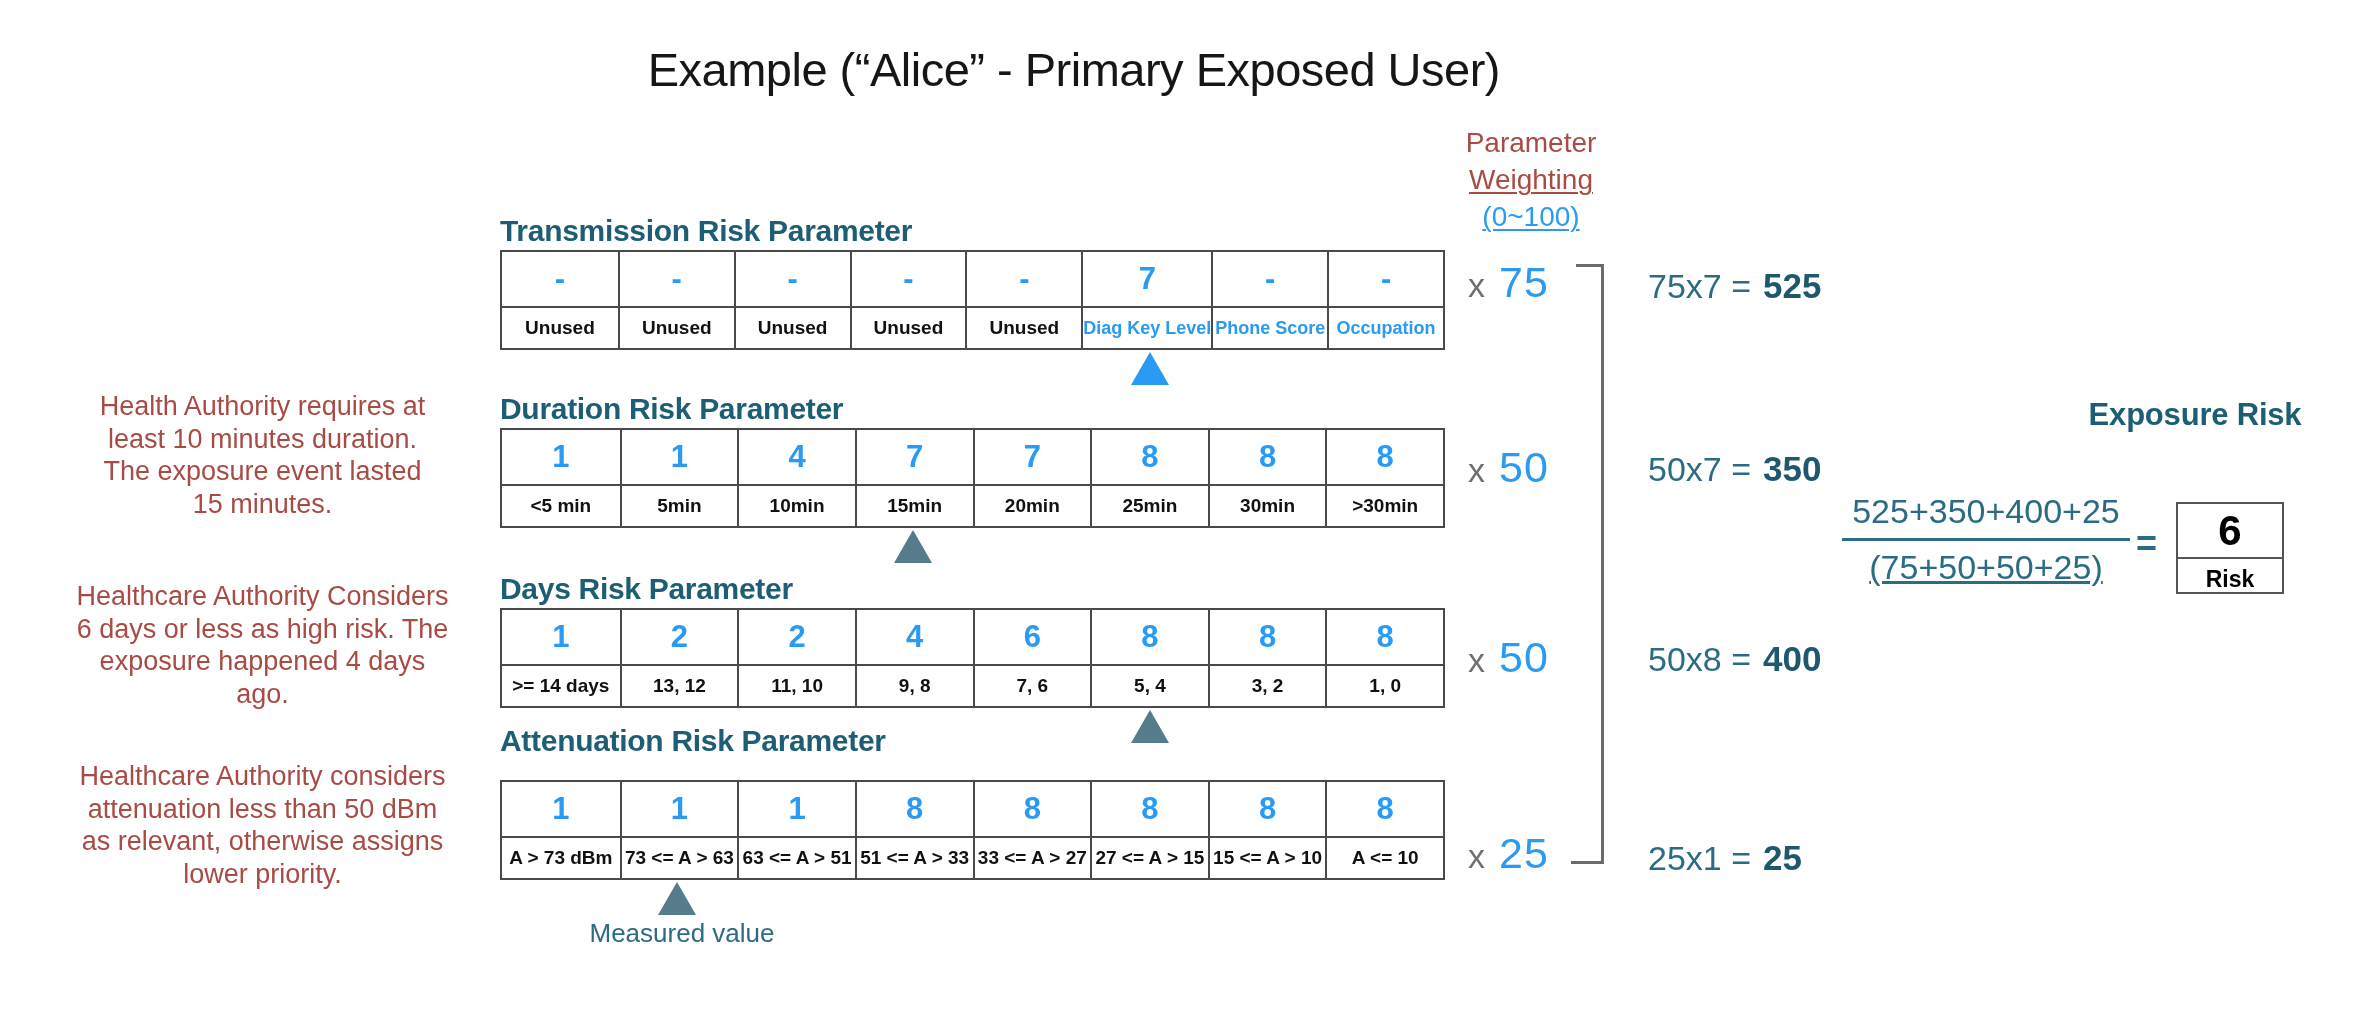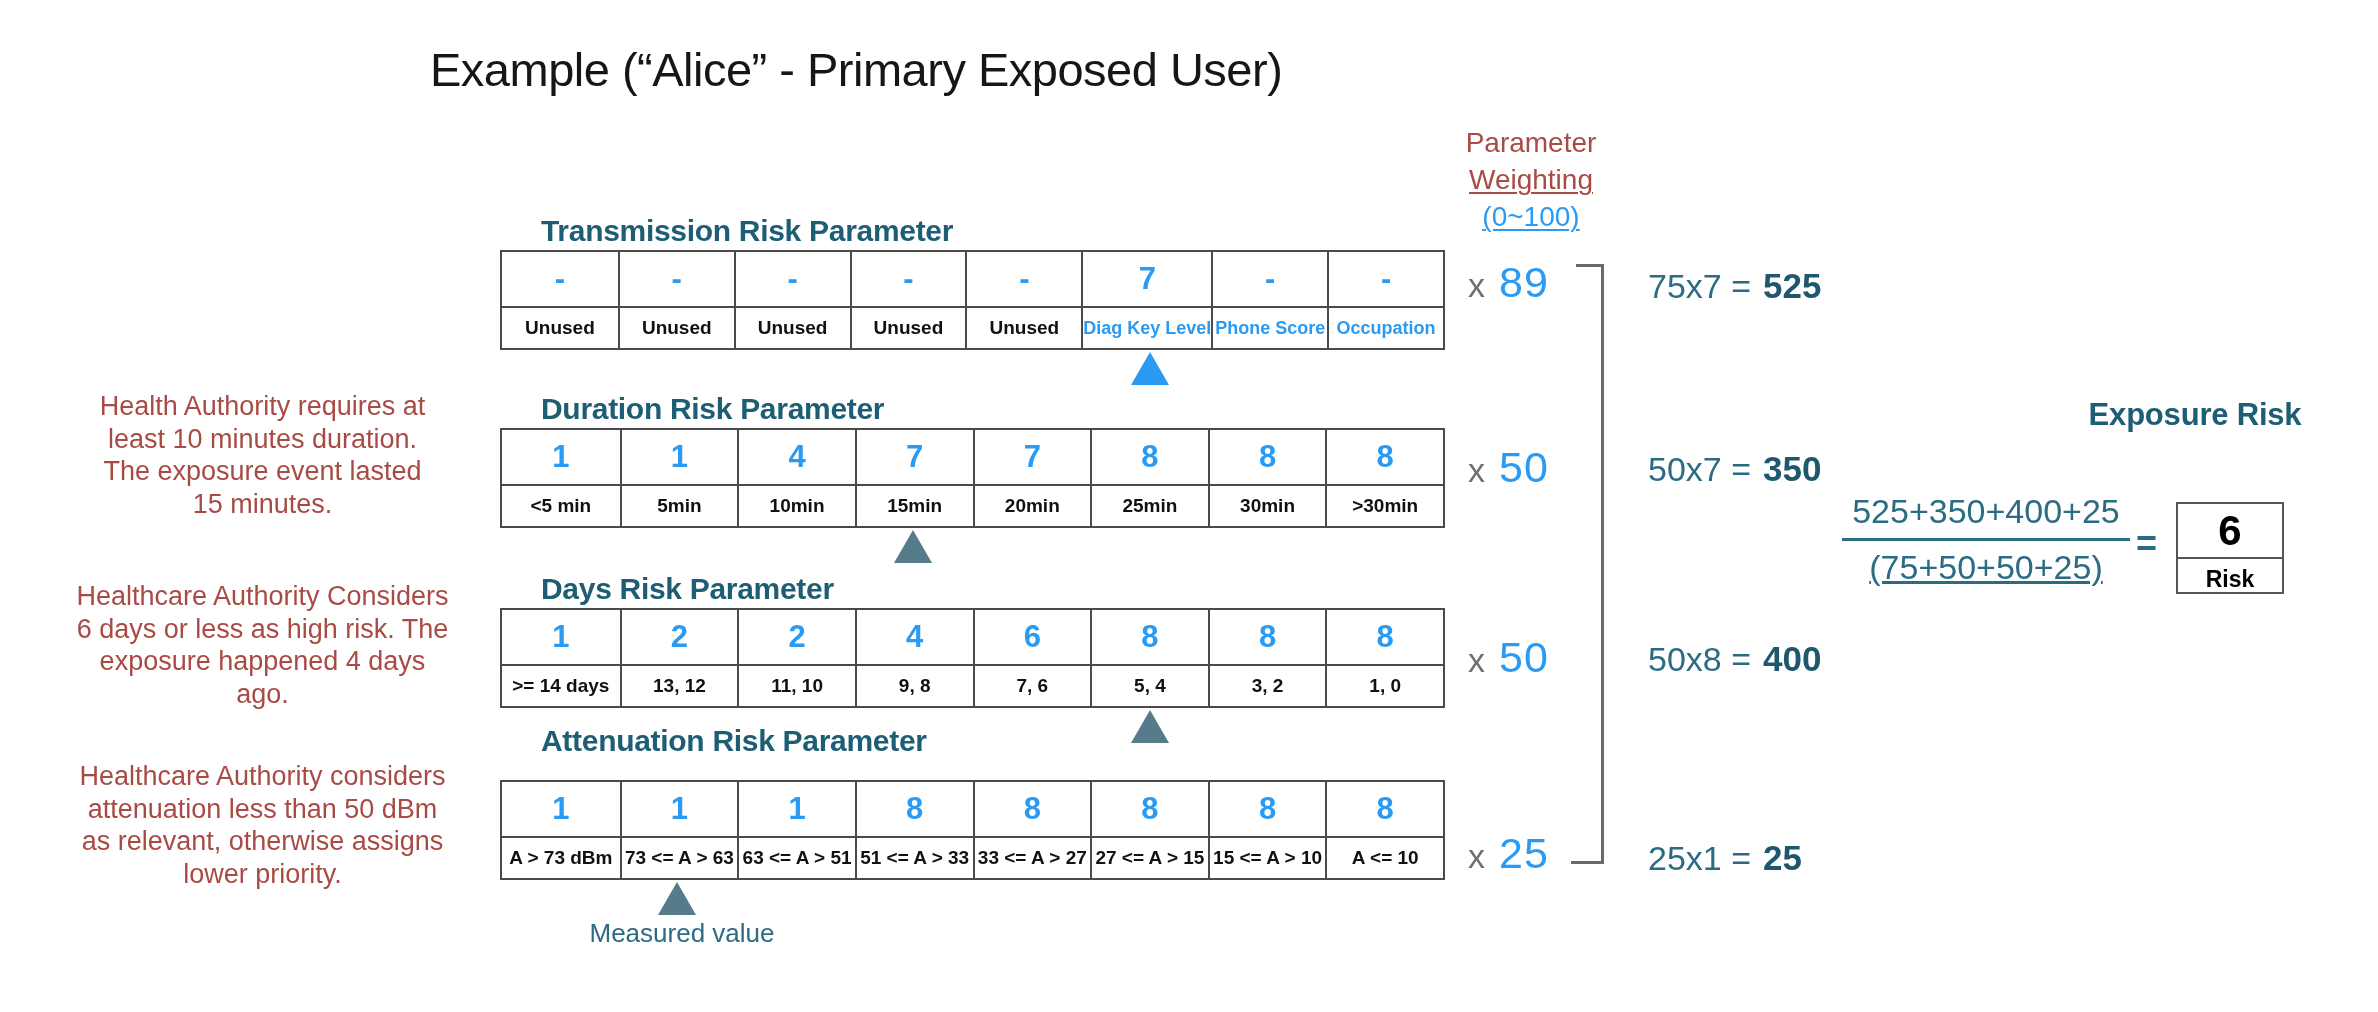--- a/index.html
+++ b/index.html
@@ -6,32 +6,32 @@
     --note_red:#a94b45; --teal_heading:#1d5e74; --teal_calc:#2b6b84; --teal_result:#1e576e;
     --value_blue:#2a9af2; --marker_slate:#567c8b; --bracket_gray:#6a6a6a; --weight_x_gray:#6e6f71;
     --table_border:#4a4a4a; --title_black:#161616;
   }
   html,body{margin:0;padding:0;background:#fff;}
   .slide{
     position:relative; width:2378px; height:1012px; background:#ffffff; overflow:hidden;
     font-family:"Liberation Sans", sans-serif;
   }
   .title{
-    position:absolute; left:430px; top:42px; width:1070px; text-align:left;
+    position:absolute; left:430px; top:42px; width:1070px; text-align:right;
     font-size:47px; font-weight:400; color:var(--title_black); letter-spacing:-0.5px;
   }
   .note{
     position:absolute; left:25px; width:475px; text-align:center;
     font-size:27px; line-height:1.21; color:var(--note_red); white-space:pre-line;
   }
   .note.n0{top:180px;} .note.n1{top:390px;} .note.n2{top:580px;} .note.n3{top:760px;}
 
   .param-heading{
     position:absolute; left:500px; font-size:30px; font-weight:700;
-    color:var(--teal_heading); letter-spacing:-0.3px;margin-left:41px;
+    color:var(--teal_heading); letter-spacing:-0.3px;
   }
   .param-table{
     position:absolute; left:500px; width:945px; box-sizing:border-box;
     border:2px solid var(--table_border); background:#fff;
     display:grid; grid-template-columns:repeat(8,1fr); grid-template-rows:56px 40px;
   }
   .cell{display:flex; align-items:center; justify-content:center; box-sizing:border-box; white-space:nowrap;}
   .cell.bl{border-left:2px solid var(--table_border);}
   .cell.bb{border-bottom:2px solid var(--table_border);}
   .cell.value{font-size:31px; font-weight:600; color:var(--value_blue);}
@@ -135,21 +135,21 @@
         <div class="cell label bl">Unused</div>
         <div class="cell label bl">Unused</div>
         <div class="cell label bl">Unused</div>
         <div class="cell label bl blue">Diag Key Level</div>
         <div class="cell label bl blue">Phone Score</div>
         <div class="cell label bl blue">Occupation</div>
       </div>
       <div class="marker blue" style="left: 1130.69px; top: 352px;"></div>
       <div class="weight" style="top: 258px;">
         <div class="x">x</div>
-        <div class="num">89</div>
+        <div class="num">75</div>
       </div>
       <div class="calc" style="top: 266px;">
         <div class="expr">75x7 =</div>
         <div class="res">525</div>
       </div>
       <div class="param-heading" style="top: 392px;">Duration Risk Parameter</div>
       <div class="param-table" style="top: 428px;">
         <div class="cell value bb">1</div>
         <div class="cell value bl bb">1</div>
         <div class="cell value bl bb">4</div>

